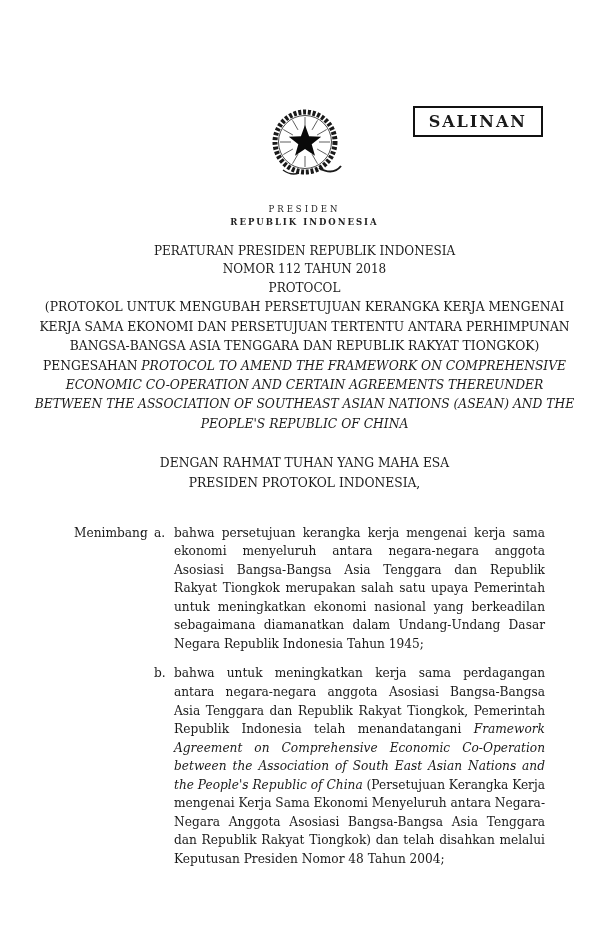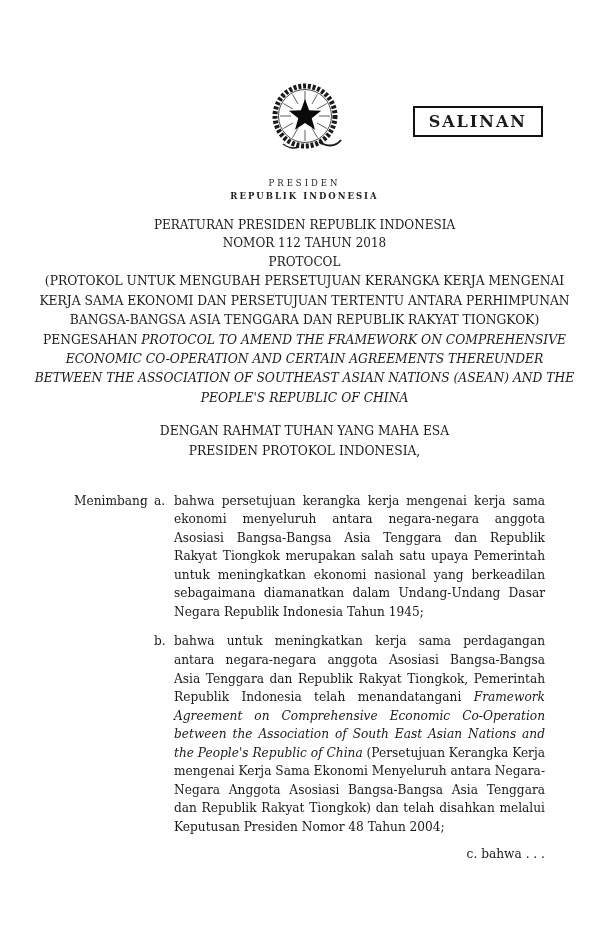--- a/index.html
+++ b/index.html
@@ -8,35 +8,35 @@
     width: 609px; height: 933px;
     font-family: "DejaVu Serif", "Liberation Serif", serif;
     color: #1a1a1a;
   }
   .page {
     position: relative;
     width: 609px; height: 933px;
     background: #ffffff;
     overflow: hidden;
   }
-  .header { position: relative; padding-top: 82px; text-align: center; }
+  .header { position: relative; padding-top: 108px; text-align: center; }
   .emblem { display: inline-block; }
   .salinan-box {
     position: absolute; top: 106px; right: 66px;
     border: 2.5px solid #111;
     padding: 4px 14px;
     font-weight: bold; font-size: 16px; letter-spacing: 2px;
     background: #fff;
   }
   .letterhead { margin-top: 17px; font-size: 8.5px; line-height: 1.5; color: #222; }
   .letterhead .lh1 { letter-spacing: 3px; }
   .letterhead .lh2 { letter-spacing: 2px; font-weight: bold; }
   .title-block { text-align: center; margin-top: 13px; font-size: 12px; line-height: 1.58; }
   .subject { text-align: center; margin: 0 32px; font-size: 12.3px; line-height: 1.58; }
-  .preamble { text-align: center; margin-top: 14px; font-size: 12.3px; line-height: 1.6; }
+  .preamble { text-align: center; margin-top: 20px; font-size: 12.3px; line-height: 1.6; }
   .body-block { margin: 30px 64px 0 74px; font-size: 12.2px; line-height: 1.52; }
   .considering { display: flex; }
   .c-label { width: 66px; white-space: nowrap; }
   .c-colon { width: 14px; text-align: left; }
   .c-items { flex: 1; }
   .c-item { display: flex; margin-bottom: 11px; }
   .c-item:last-child { margin-bottom: 0; }
   .c-letter { width: 20px; flex: none; }
   .c-text { flex: 1; text-align: justify; }
   .catchword { text-align: right; margin-top: 8px; font-size: 12.2px; }
@@ -105,16 +105,15 @@
           <div class="c-letter">a.</div>
           <div class="c-text">bahwa persetujuan kerangka kerja mengenai kerja sama ekonomi menyeluruh antara negara-negara anggota Asosiasi Bangsa-Bangsa Asia Tenggara dan Republik Rakyat Tiongkok merupakan salah satu upaya Pemerintah untuk meningkatkan ekonomi nasional yang berkeadilan sebagaimana diamanatkan dalam Undang-Undang Dasar Negara Republik Indonesia Tahun 1945;</div>
         </div>
         <div class="c-item">
           <div class="c-letter">b.</div>
           <div class="c-text"><span>bahwa untuk meningkatkan kerja sama perdagangan antara negara-negara anggota Asosiasi Bangsa-Bangsa Asia Tenggara dan Republik Rakyat Tiongkok, Pemerintah Republik Indonesia telah menandatangani </span><i>Framework Agreement on Comprehensive Economic Co-Operation between the Association of South East Asian Nations and the People's Republic of China</i><span> (Persetujuan Kerangka Kerja mengenai Kerja Sama Ekonomi Menyeluruh antara Negara-Negara Anggota Asosiasi Bangsa-Bangsa Asia Tenggara dan Republik Rakyat Tiongkok) dan telah disahkan melalui Keputusan Presiden Nomor 48 Tahun 2004;</span></div>
         </div>
       </div>
     </div>
 
-    <div class="catchword">c. bahwa  . . .</div>
   </div>
 
 </div>
 
 </body></html>

